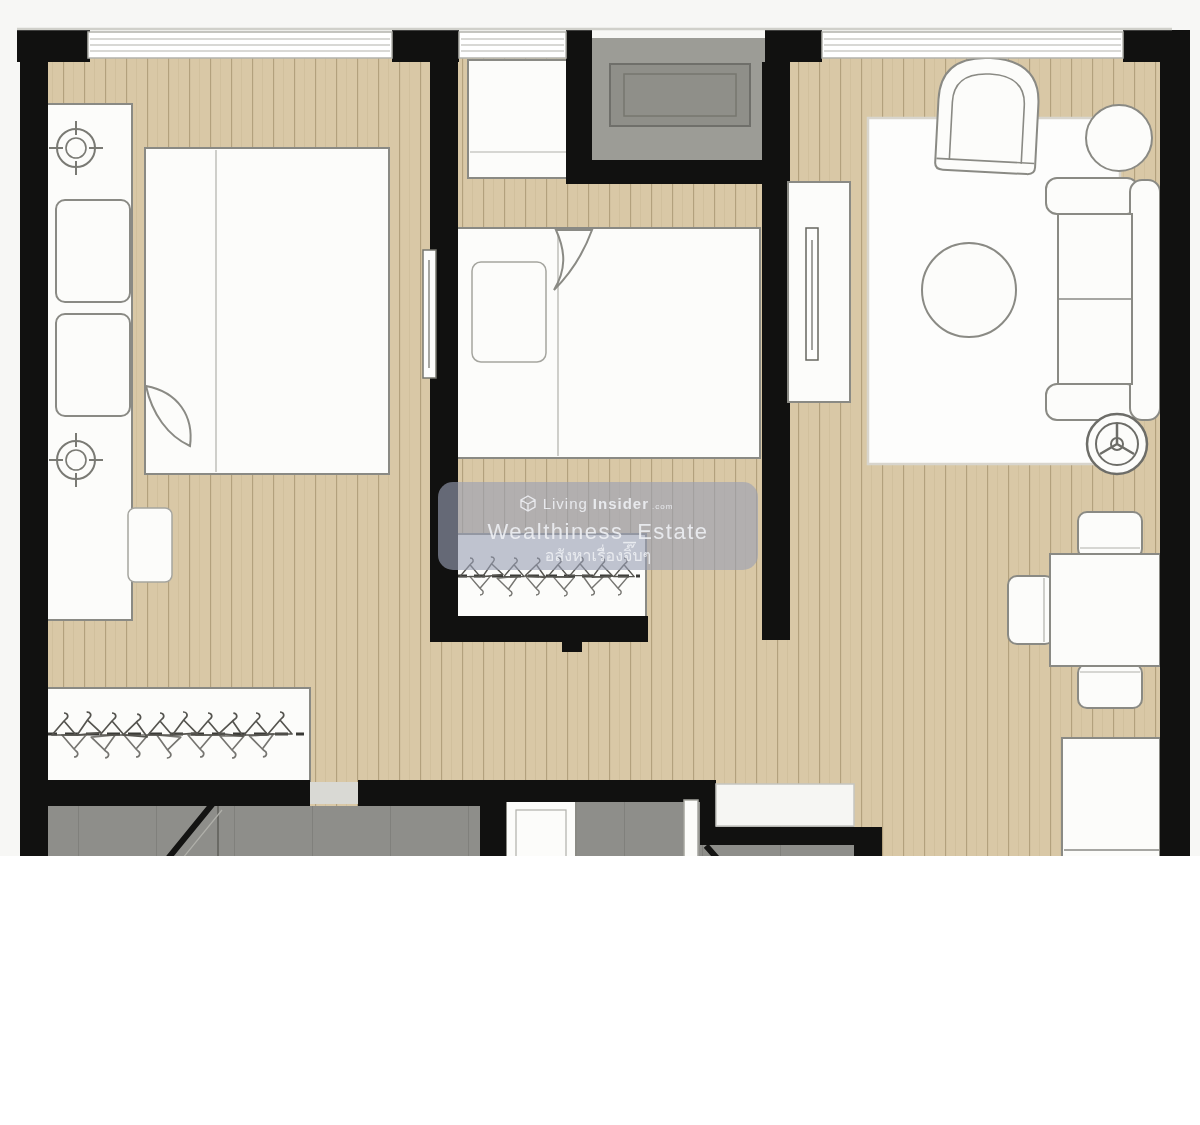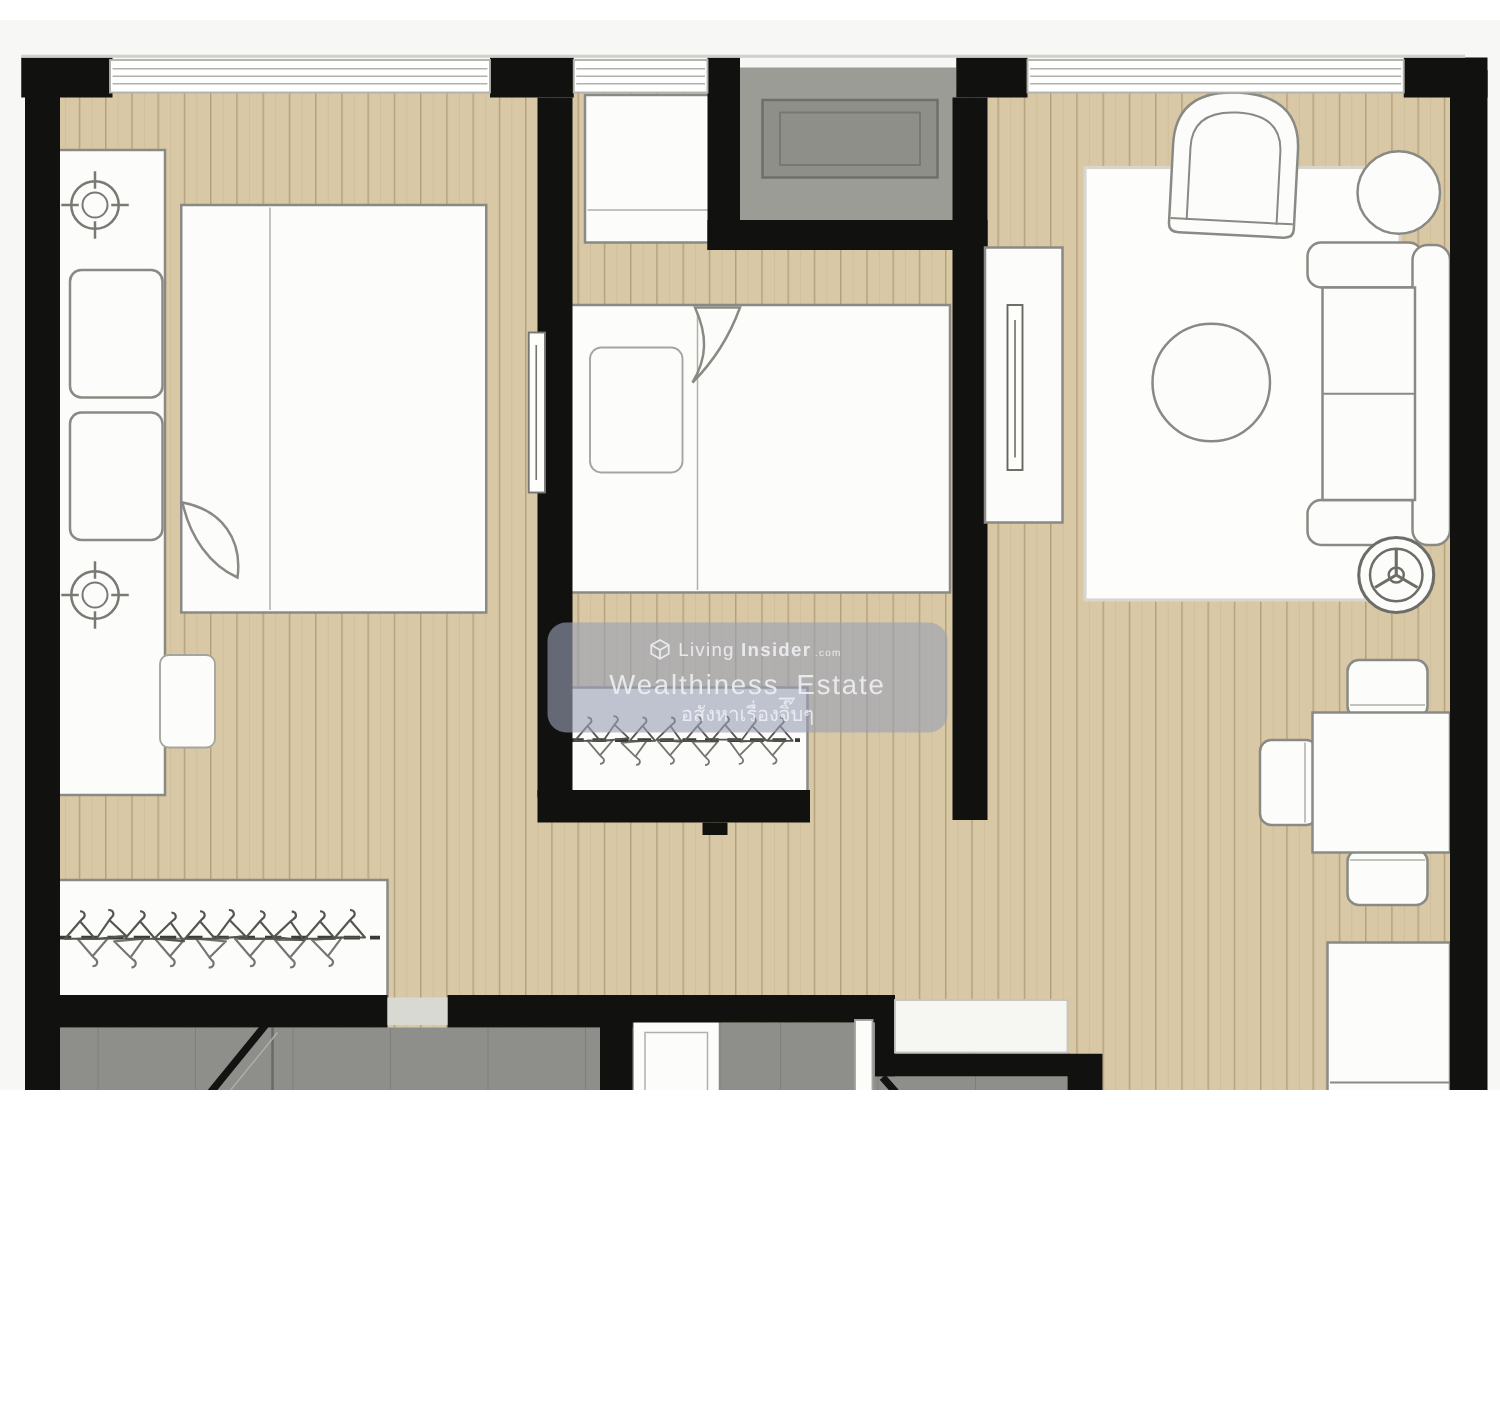--- a/index.html
+++ b/index.html
@@ -1,17 +1,17 @@
 <!DOCTYPE html>
 <html><head>
 <meta charset="utf-8">
 <style>
   html,body{margin:0;padding:0;background:#ffffff;}
   #stage{position:relative;width:1200px;height:856px;background:#f7f7f5;overflow:hidden;
-         font-family:"Liberation Sans", sans-serif;margin-top:16px;}
+         font-family:"Liberation Sans", sans-serif;}
   svg{display:block}
   .wall{fill:#111110;stroke:none;}
   .furn{fill:#fcfcfa;stroke:#8a8a84;stroke-width:2;}
   .furn-lt{fill:#fcfcfa;stroke:#a5a59f;stroke-width:1.5;}
   .ln{fill:none;stroke:#8a8a84;stroke-width:1.6;}
   .ln-lt{fill:none;stroke:#b0b0aa;stroke-width:1.2;}
   .fix{fill:none;stroke:#6f6f69;stroke-width:2;}
   .glass{stroke:#131312;stroke-width:6;fill:none;stroke-linecap:square;}
   .win{fill:#ffffff;stroke:#b2b2ac;stroke-width:1.5;}
   .winln{stroke:#b2b2ac;stroke-width:1.2;fill:none;}

